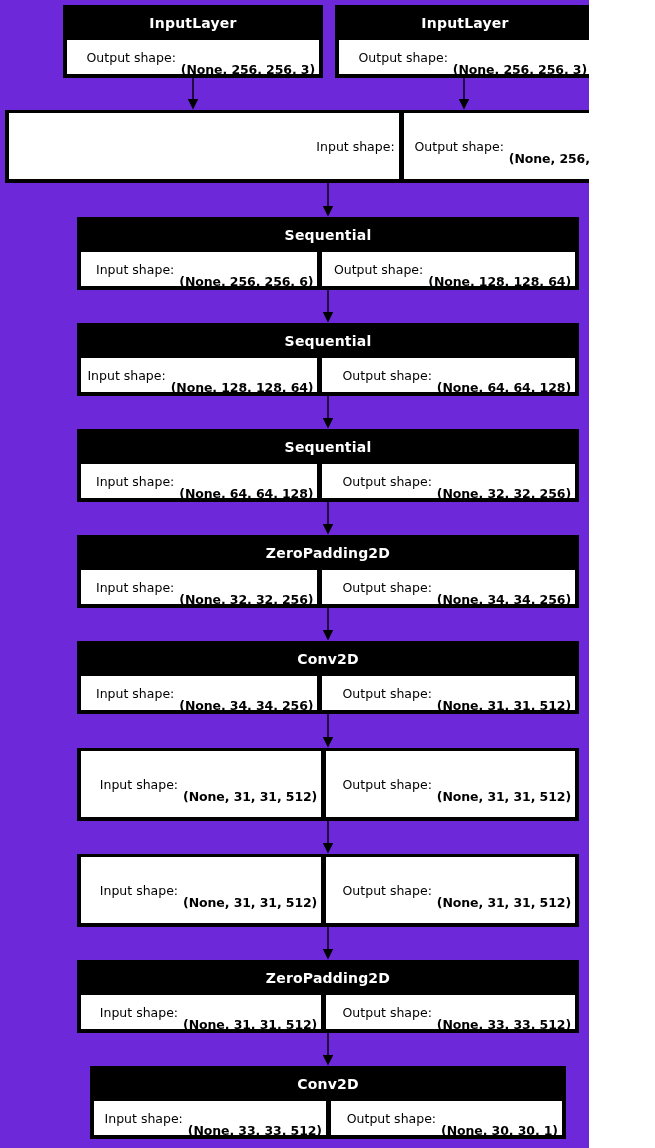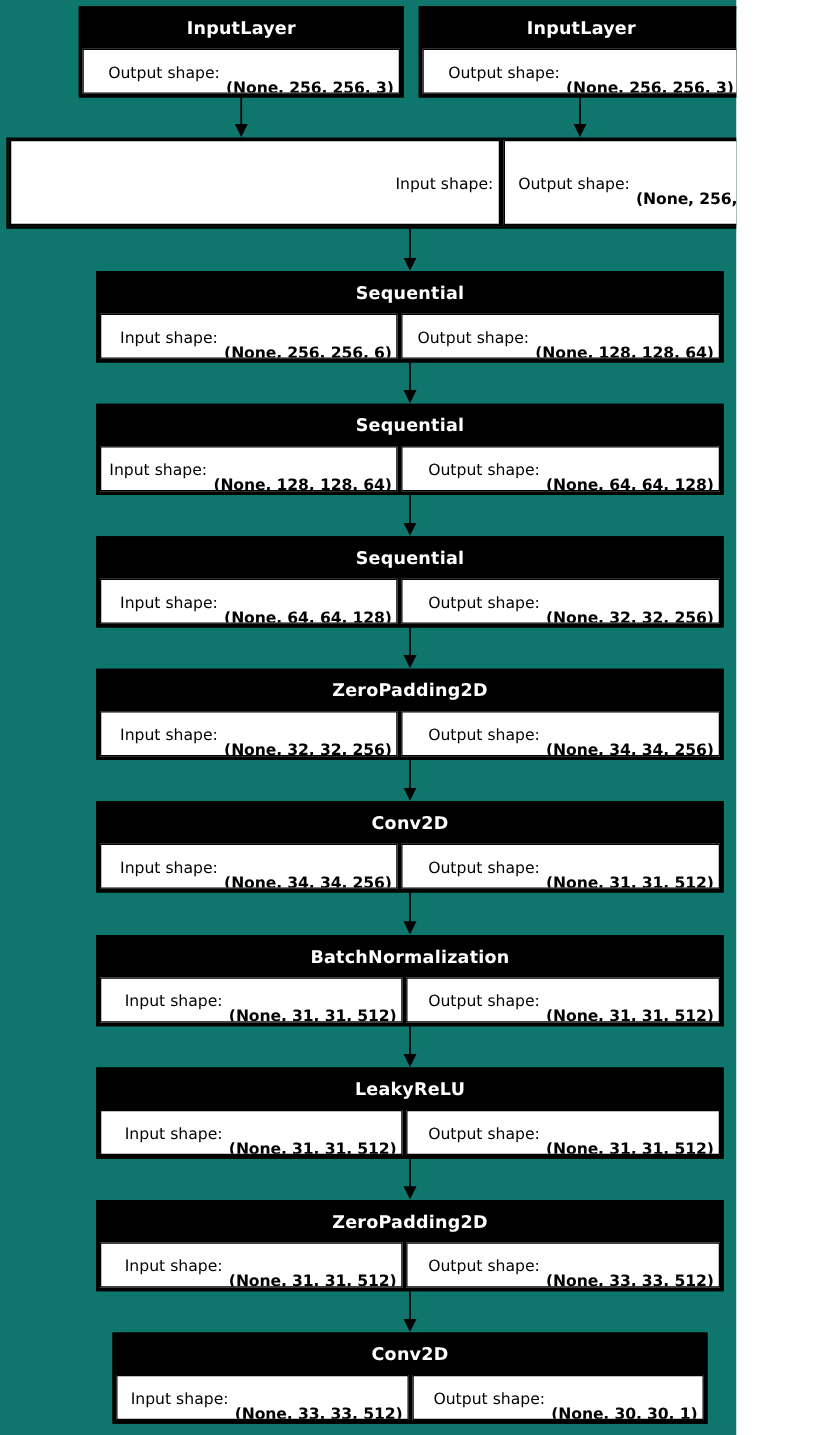--- a/index.html
+++ b/index.html
@@ -1,20 +1,20 @@
 <!DOCTYPE html>
 <html><head>
 <meta charset="utf-8">
 <style>
   html, body { margin: 0; padding: 0; background: #ffffff; }
   .canvas {
     position: relative;
     width: 589px;
     height: 1148px;
-    background: #0f766e;
+    background: #6d28d9;
     font-family: "DejaVu Sans", "Liberation Sans", sans-serif;
     overflow: hidden;
   }
   #edge-layer {
     position: absolute;
     top: 0; left: 0;
     width: 655px; height: 1148px;
     pointer-events: none;
   }
   #edge-layer line { stroke: #000000; stroke-width: 1.4; }
@@ -181,35 +181,33 @@
         <b>(None, 34, 34, 256)</b>
       </div>
       <div class="cell" style="flex:258 1 0;">
         <span>Output shape:</span>
         <b>(None, 31, 31, 512)</b>
       </div>
     </div>
   </div>
 
   <div class="node" style="top:748px; left:77px; width:502px;">
-    <div class="node-title">BatchNormalization</div>
     <div class="node-body">
       <div class="cell" style="flex:245 1 0;">
         <span>Input shape:</span>
         <b>(None, 31, 31, 512)</b>
       </div>
       <div class="cell" style="flex:254 1 0;">
         <span>Output shape:</span>
         <b>(None, 31, 31, 512)</b>
       </div>
     </div>
   </div>
 
   <div class="node" style="top:854px; left:77px; width:502px;">
-    <div class="node-title">LeakyReLU</div>
     <div class="node-body">
       <div class="cell" style="flex:245 1 0;">
         <span>Input shape:</span>
         <b>(None, 31, 31, 512)</b>
       </div>
       <div class="cell" style="flex:254 1 0;">
         <span>Output shape:</span>
         <b>(None, 31, 31, 512)</b>
       </div>
     </div>

